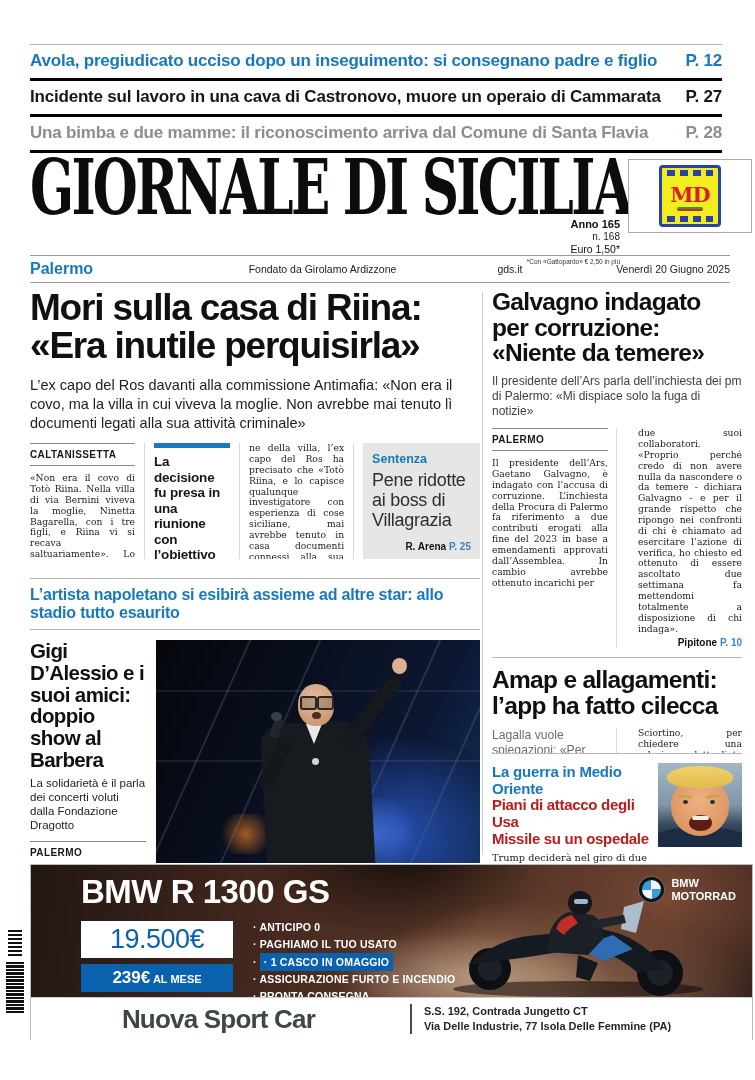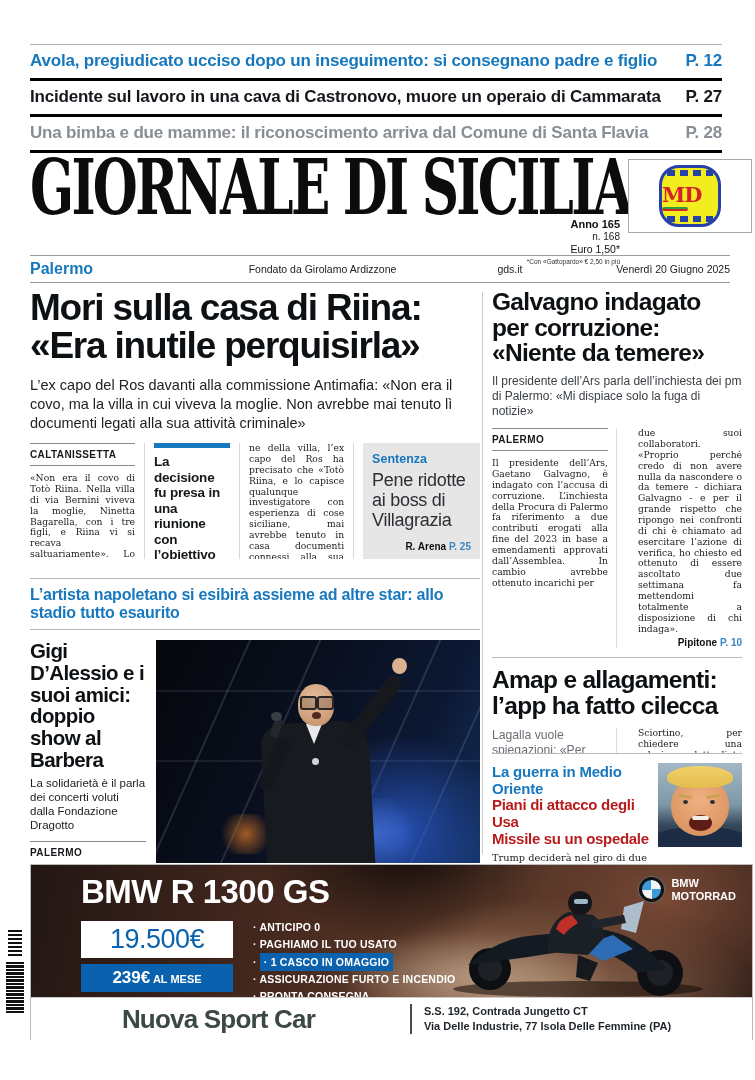--- a/index.html
+++ b/index.html
@@ -13,22 +13,22 @@
         border-bottom:3px solid #000000;padding:6px 0 7px}
   .trow .tt{font-weight:bold;font-size:17px;letter-spacing:-0.2px}
   .t-blue{color:#1878be}.t-black{color:#14181c}.t-gray{color:#878e95}
 
   
   .masthead{left:30px;top:152px;width:722px;height:118px}
   .mast-title{font-family:"DejaVu Serif",serif;font-weight:bold;font-size:76px;line-height:.95;
       letter-spacing:-4px;white-space:nowrap;transform:scaleX(.68);transform-origin:left top;color:#0b0c0e}
   .logo-box{position:absolute;right:0;top:7px;width:122px;height:72px;border:1px solid #aaa;
       background:#fff;display:flex;align-items:center;justify-content:center}
-  .md{width:56px;height:56px;background:#f3ec1f;border:3px solid #2741a8;border-radius:20px;
-      position:relative;display:flex;flex-direction:column;align-items:flex-start;justify-content:center}
+  .md{width:56px;height:56px;background:#f3ec1f;border:3px solid #2741a8;border-radius:4px;
+      position:relative;display:flex;flex-direction:column;align-items:center;justify-content:center}
   .md-row{position:absolute;left:5px;right:5px;height:6px;
       background:repeating-linear-gradient(90deg,#2741a8 0 8px,transparent 8px 13px)}
   .md-row.top{top:2px}.md-row.bot{bottom:2px}
   .md-text{color:#d6212a;font-family:"DejaVu Serif",serif;font-weight:bold;font-size:21px;letter-spacing:-1px}
   .md-stripes{width:26px;height:4px;border-radius:2px;
       background:linear-gradient(180deg,#2aa03a 0 45%,#d6212a 55% 100%)}
   .anno{position:absolute;right:132px;top:66px;text-align:right;line-height:1.2}
   .a1{font-weight:bold;font-size:11px}.a2{font-size:10px;color:#222}
   .a3{font-size:10.5px}.a4{font-size:6.5px;color:#333;margin-top:2px}
 

